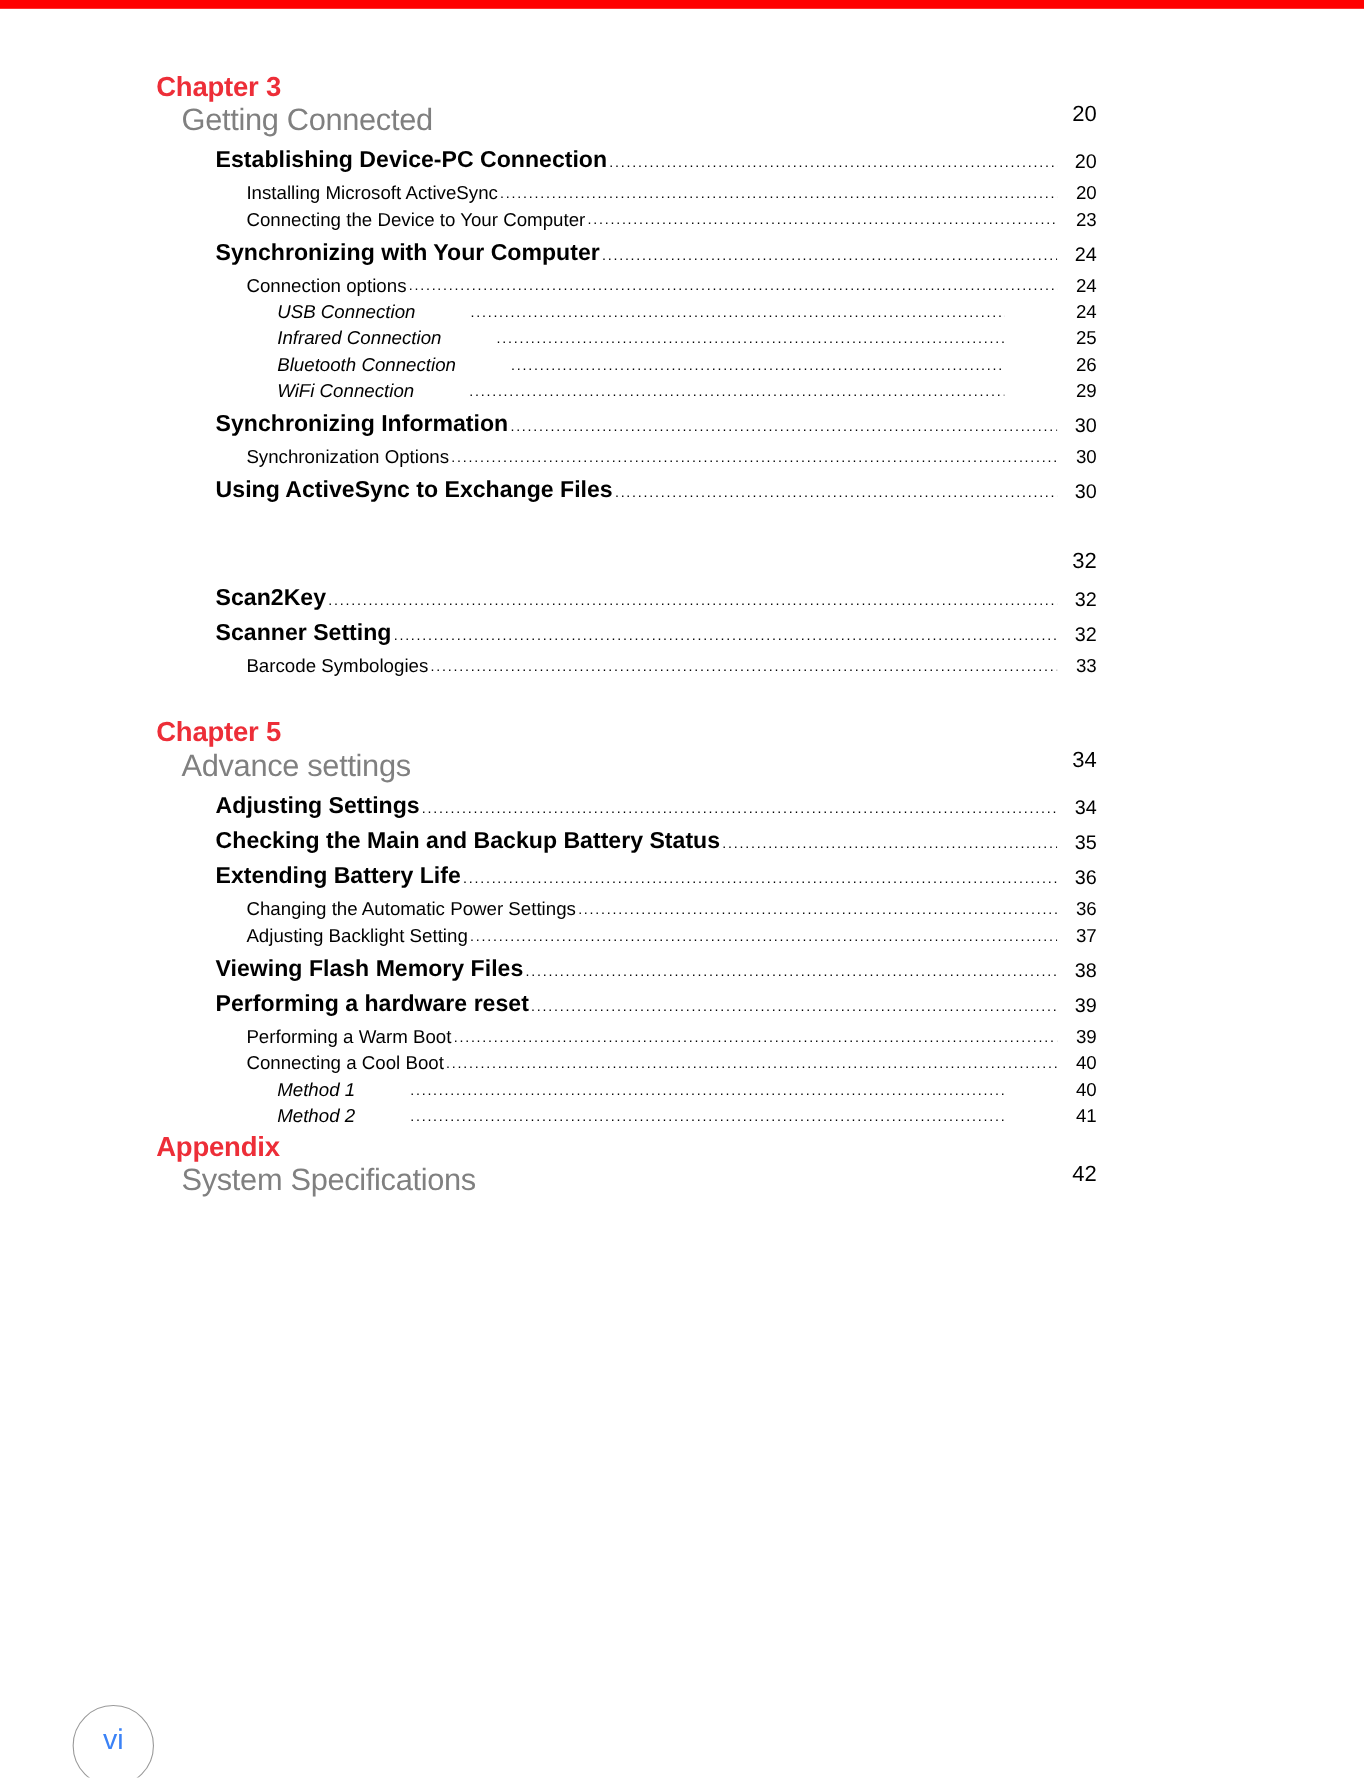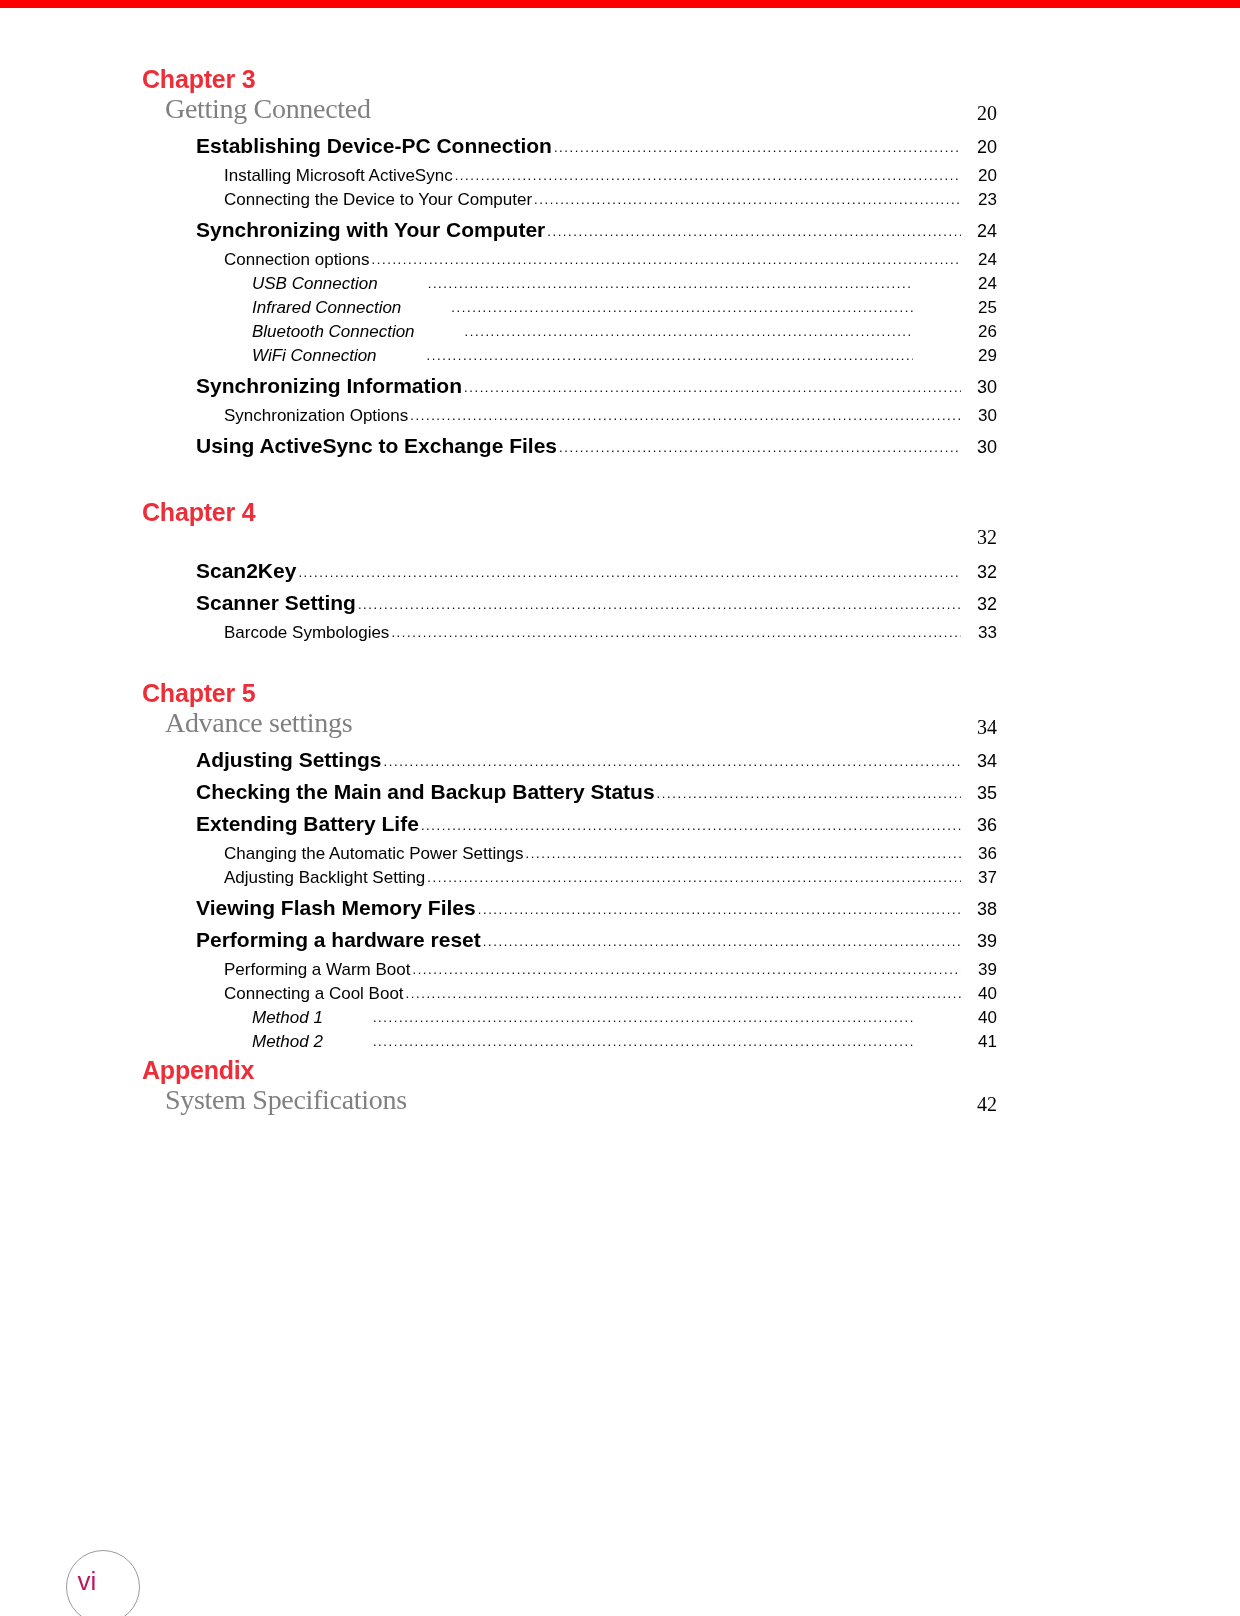--- a/index.html
+++ b/index.html
@@ -45,25 +45,24 @@
     font-size: 25px;
     font-weight: bold;
     color: #ED2E38;
     margin-left: 142px;
     line-height: 1.08;
     letter-spacing: -0.2px;
   }
 
   .chapter-sub-row {
     display: flex;
-    align-items: flex-end;
+    align-items: flex-start;
     margin-left: 165px;
     margin-right: 143px;
     line-height: 1.12;
-    font-family: Liberation Serif, serif;
   }
   .chapter-sub-title {
     font-size: 28px;
     color: #808080;
     white-space: nowrap;
     letter-spacing: -0.3px;
   }
   .chapter-sub-spacer { flex: 1 1 auto; }
   .chapter-sub-page {
     font-size: 20px;
@@ -145,25 +144,25 @@
     width: 74px;
     height: 74px;
     border: 1.5px solid #9a9a9a;
     border-radius: 50%;
     box-sizing: border-box;
     background: #ffffff;
   }
   .folio-num {
     position: absolute;
     top: 1566px;
-    left: 50px;
+    left: 66px;
     width: 74px;
     text-align: center;
     font-size: 26px;
-    color: #be185d;
+    color: #3b82f6;
   }
 </style>
 </head>
 <body>
 
 <div class="top-bar"></div>
 
 <div class="page">
   <div class="toc" id="toc-root">
       <div class="chapter-block">
@@ -229,21 +228,20 @@
           <span class="toc-page">30</span>
         </div>
         <div class="toc-row lvl1">
           <span class="toc-label">Using ActiveSync to Exchange Files</span>
           <span class="toc-leader">...........................................................................................................................................................................................................................</span>
           <span class="toc-page">30</span>
         </div>
       </div>
       <div class="gap-before-chapter"></div>
       <div class="chapter-block">
-        <div class="chapter-title">Chapter 4</div>
         <div class="chapter-sub-row">
           <span class="chapter-sub-spacer"></span>
           <span class="chapter-sub-page">32</span>
         </div>
         <div class="toc-row lvl1">
           <span class="toc-label">Scan2Key</span>
           <span class="toc-leader">...........................................................................................................................................................................................................................</span>
           <span class="toc-page">32</span>
         </div>
         <div class="toc-row lvl1">

